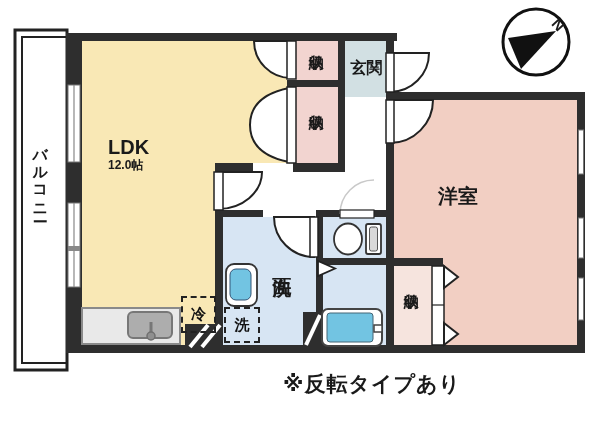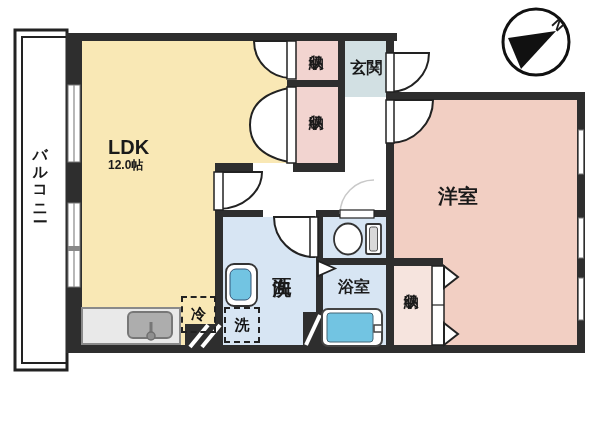--- a/index.html
+++ b/index.html
@@ -157,25 +157,25 @@
   </div>
 
   <div class="lbl center" id="western-room-label">
     <div class="room-main">洋室</div>
   </div>
 
   <div class="lbl vtext" id="storage1-label">収納</div>
   <div class="lbl vtext" id="storage2-label">収納</div>
   <div class="lbl" id="entrance-label">玄関</div>
   <div class="lbl vtext" id="washroom-label">洗面</div>
-  <div class="lbl" id="bathroom-label">浴室</div>
   <div class="lbl vtext" id="storage3-label">収納</div>
 
   <div class="dashed-box" id="fridge-box">
     <span>冷</span>
   </div>
   <div class="dashed-box" id="washer-box">
     <span>洗</span>
   </div>
 
   <div class="lbl" id="compass-n">N</div>
 
+  <div class="lbl" id="note-label">※反転タイプあり</div>
 </div>
 
 </body></html>

